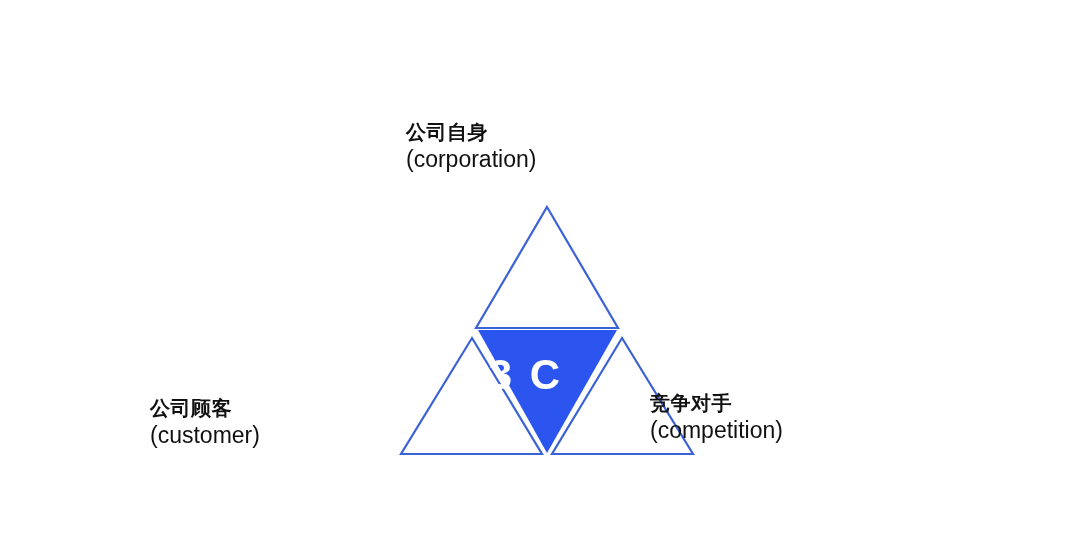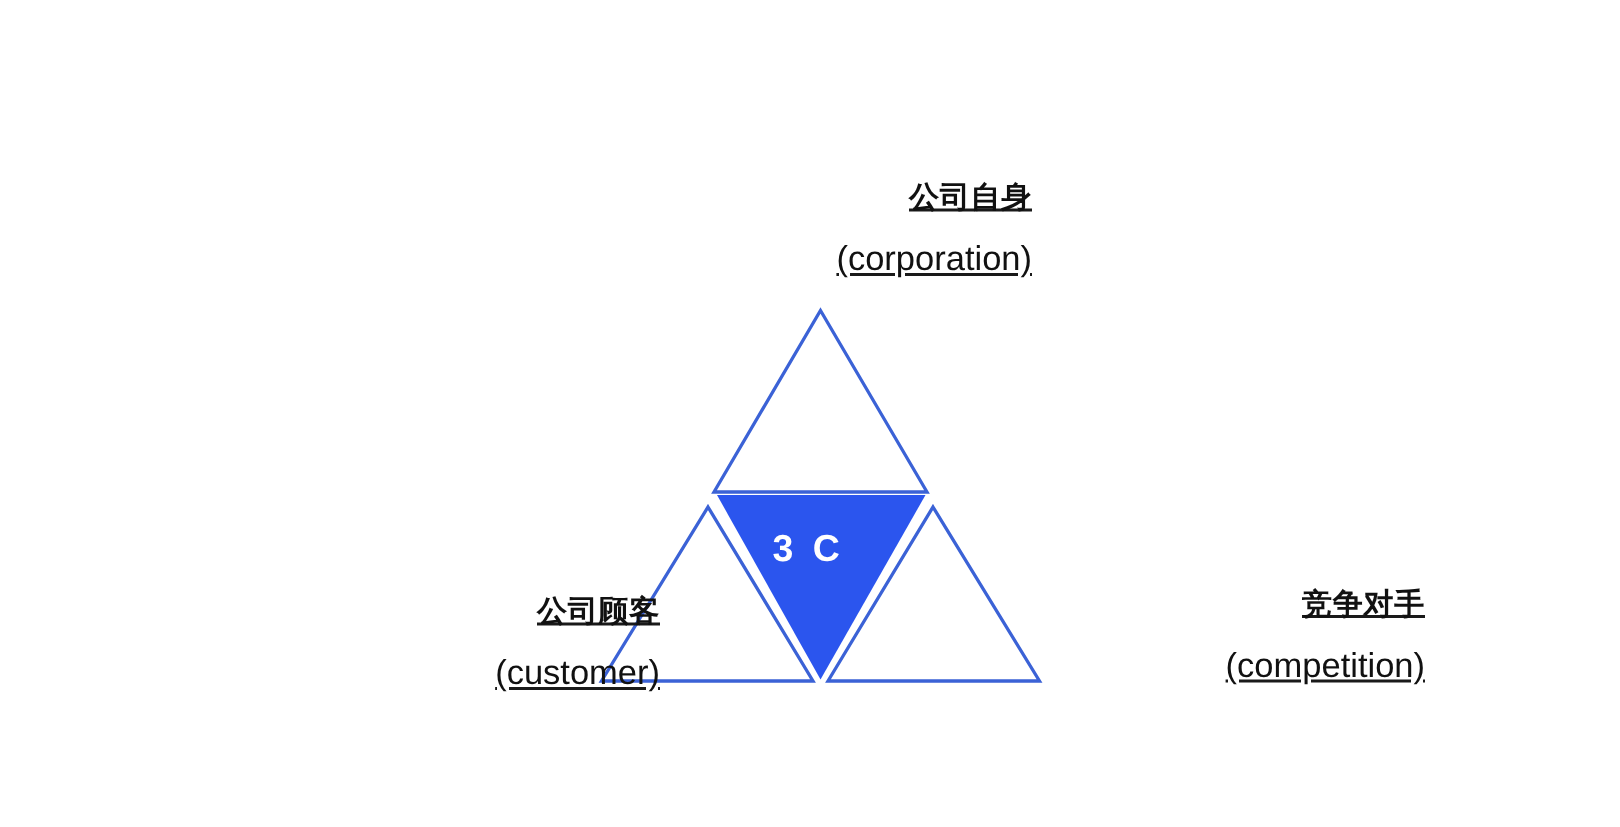--- a/index.html
+++ b/index.html
@@ -24,63 +24,62 @@
     position: absolute;
     left: 0;
     top: 0;
     width: 1080px;
     height: 551px;
     display: block;
   }
   
   .label-block {
     position: absolute;
-    text-align: right;
+    text-align: left;
     line-height: 1.0;
     white-space: nowrap;
     color: #1a1a1a;
-    text-decoration: underline;
   }
   .label-cn {
     font-size: 20px;
     font-weight: bold;
     letter-spacing: 0.5px;
     color: #111111;
     display: block;
   }
   .label-en {
     font-size: 23px;
     font-weight: normal;
     letter-spacing: 0px;
     color: #111111;
     display: block;
-    margin-top: 19px;
+    margin-top: 6px;
   }
   #label-corporation {
     left: 406px;
     top: 122px;
     width: 282px;
   }
   #label-customer {
     left: 150px;
     top: 398px;
     width: 290px;
   }
   #label-competition {
     left: 650px;
     top: 393px;
     width: 300px;
   }
   .center-text {
     position: absolute;
-    left: 439px;
+    left: 426px;
     top: 354px;
     width: 200px;
     text-align: center;
-    font-size: 25px;
+    font-size: 42px;
     font-weight: bold;
     color: #ffffff;
     letter-spacing: 3px;
     line-height: 1;
     pointer-events: none;
   }
 </style>
 </head>
 <body>
 

